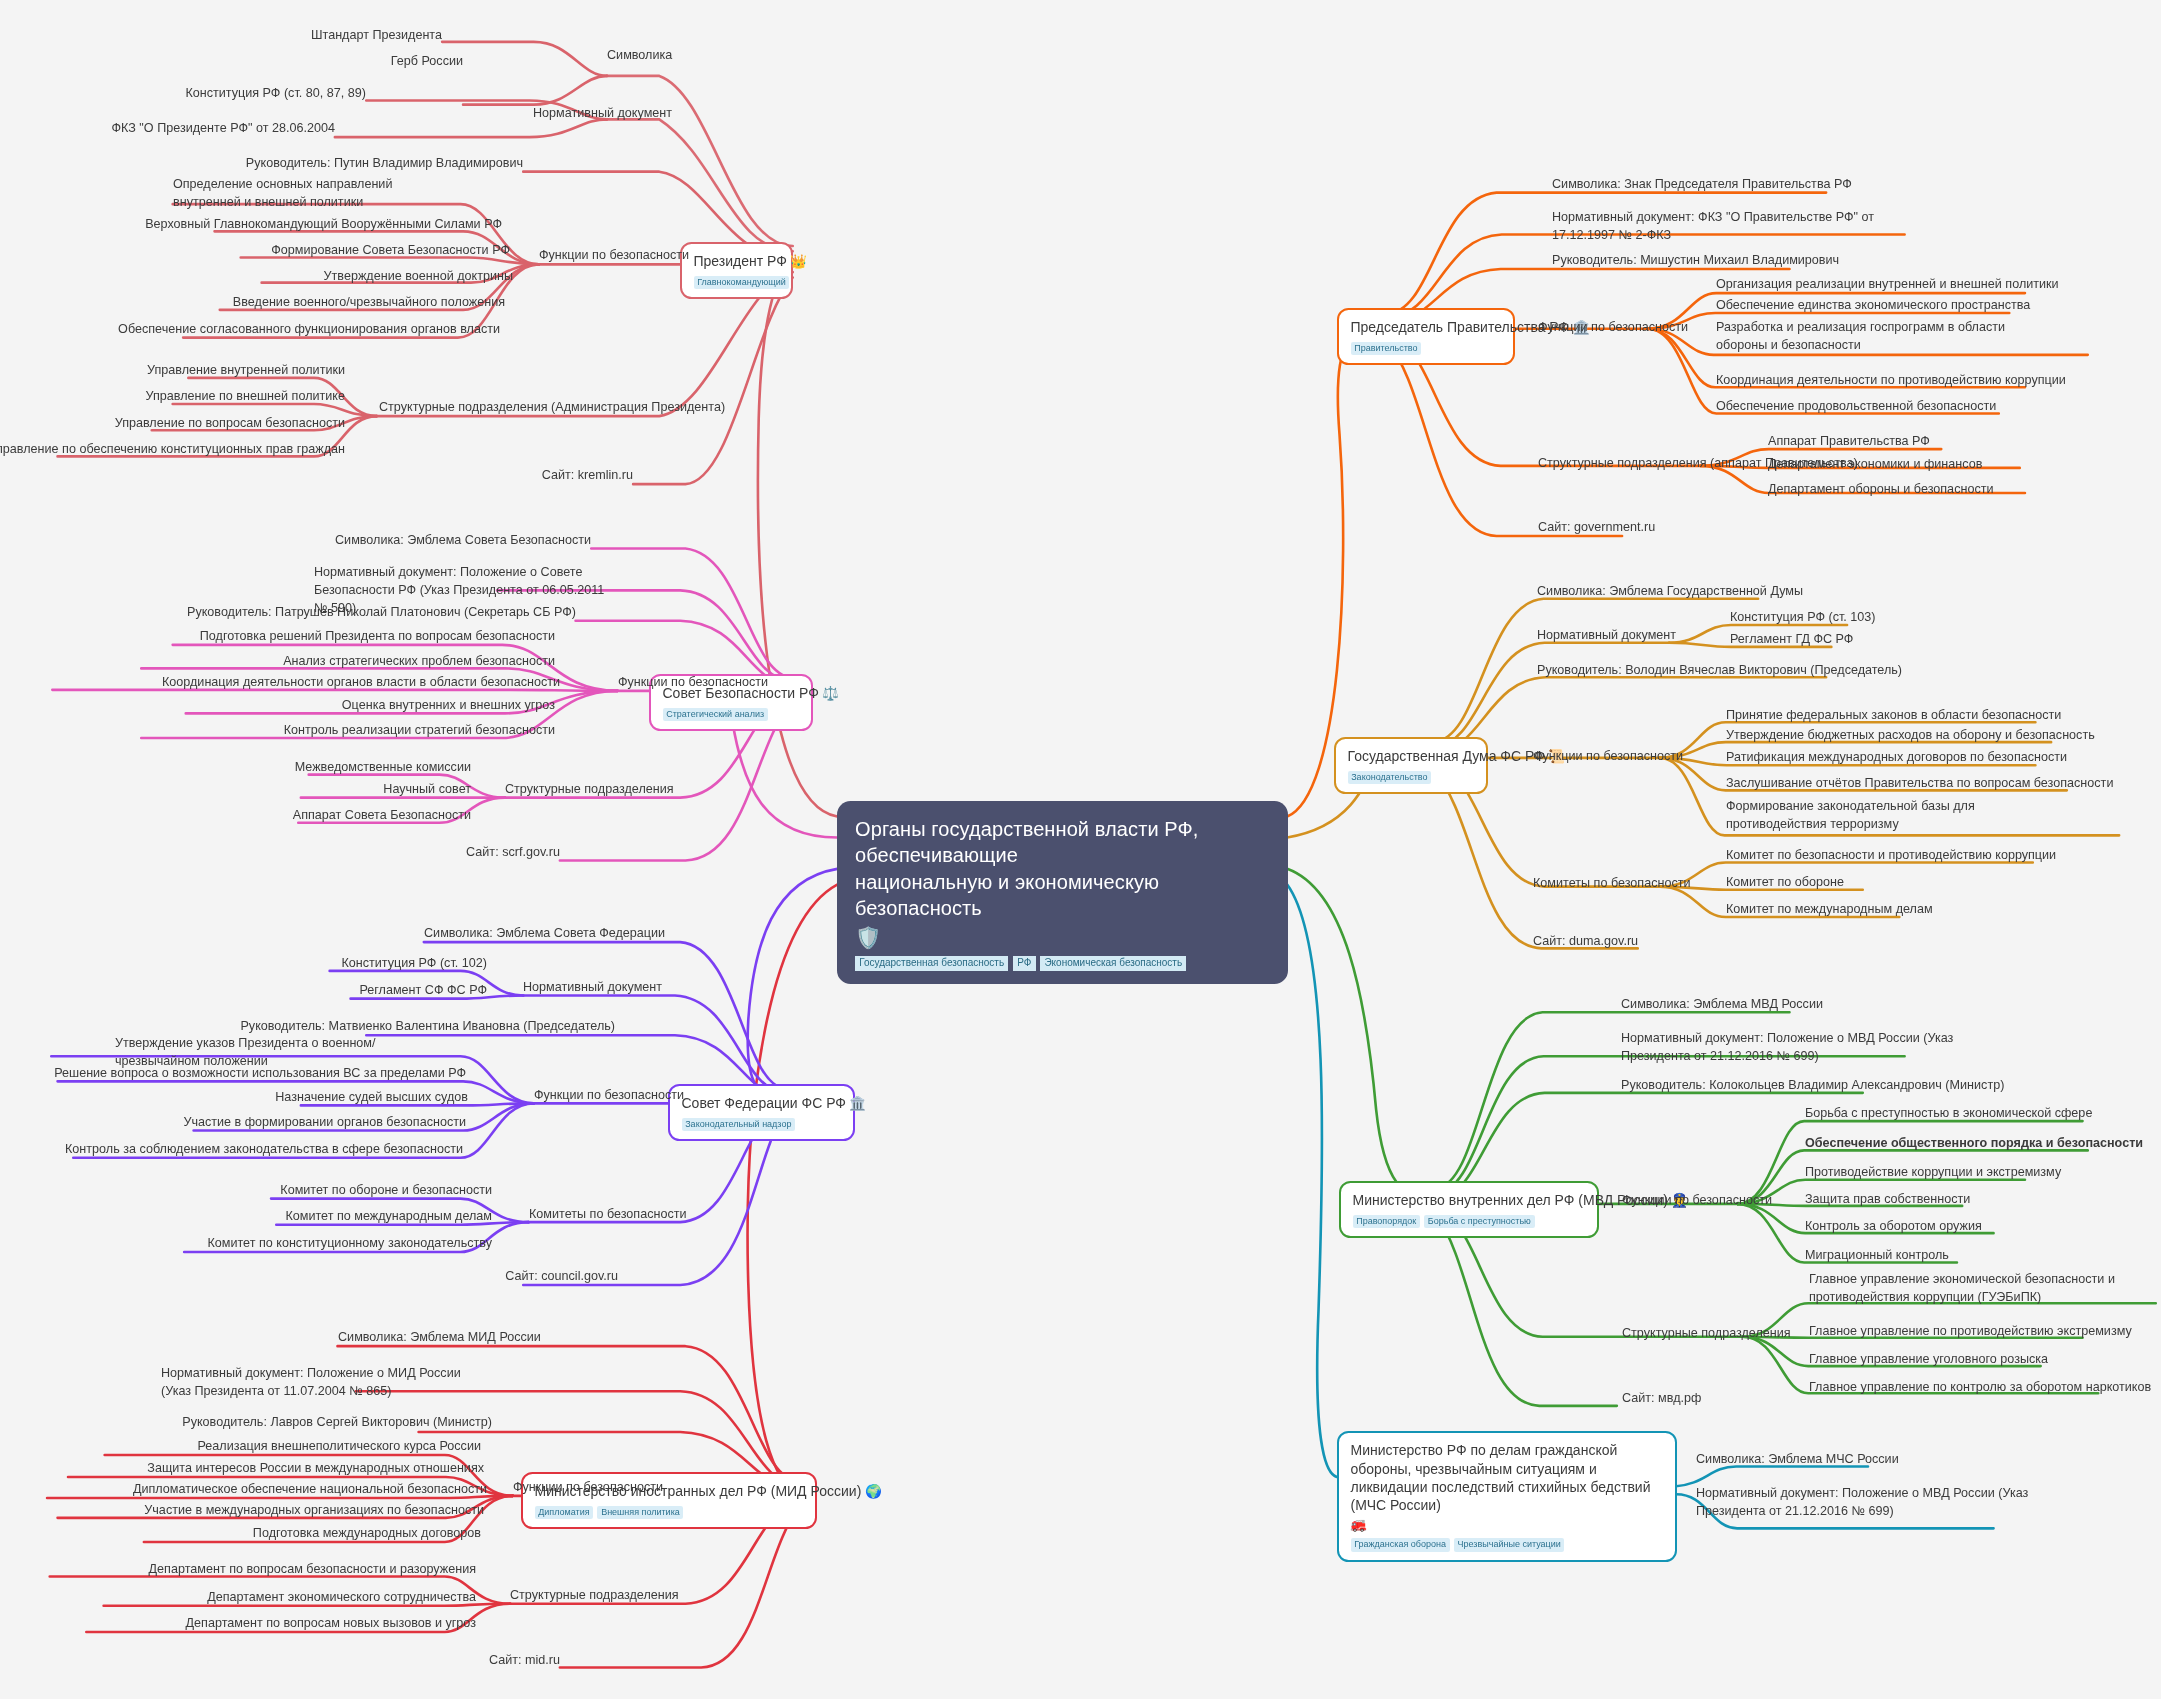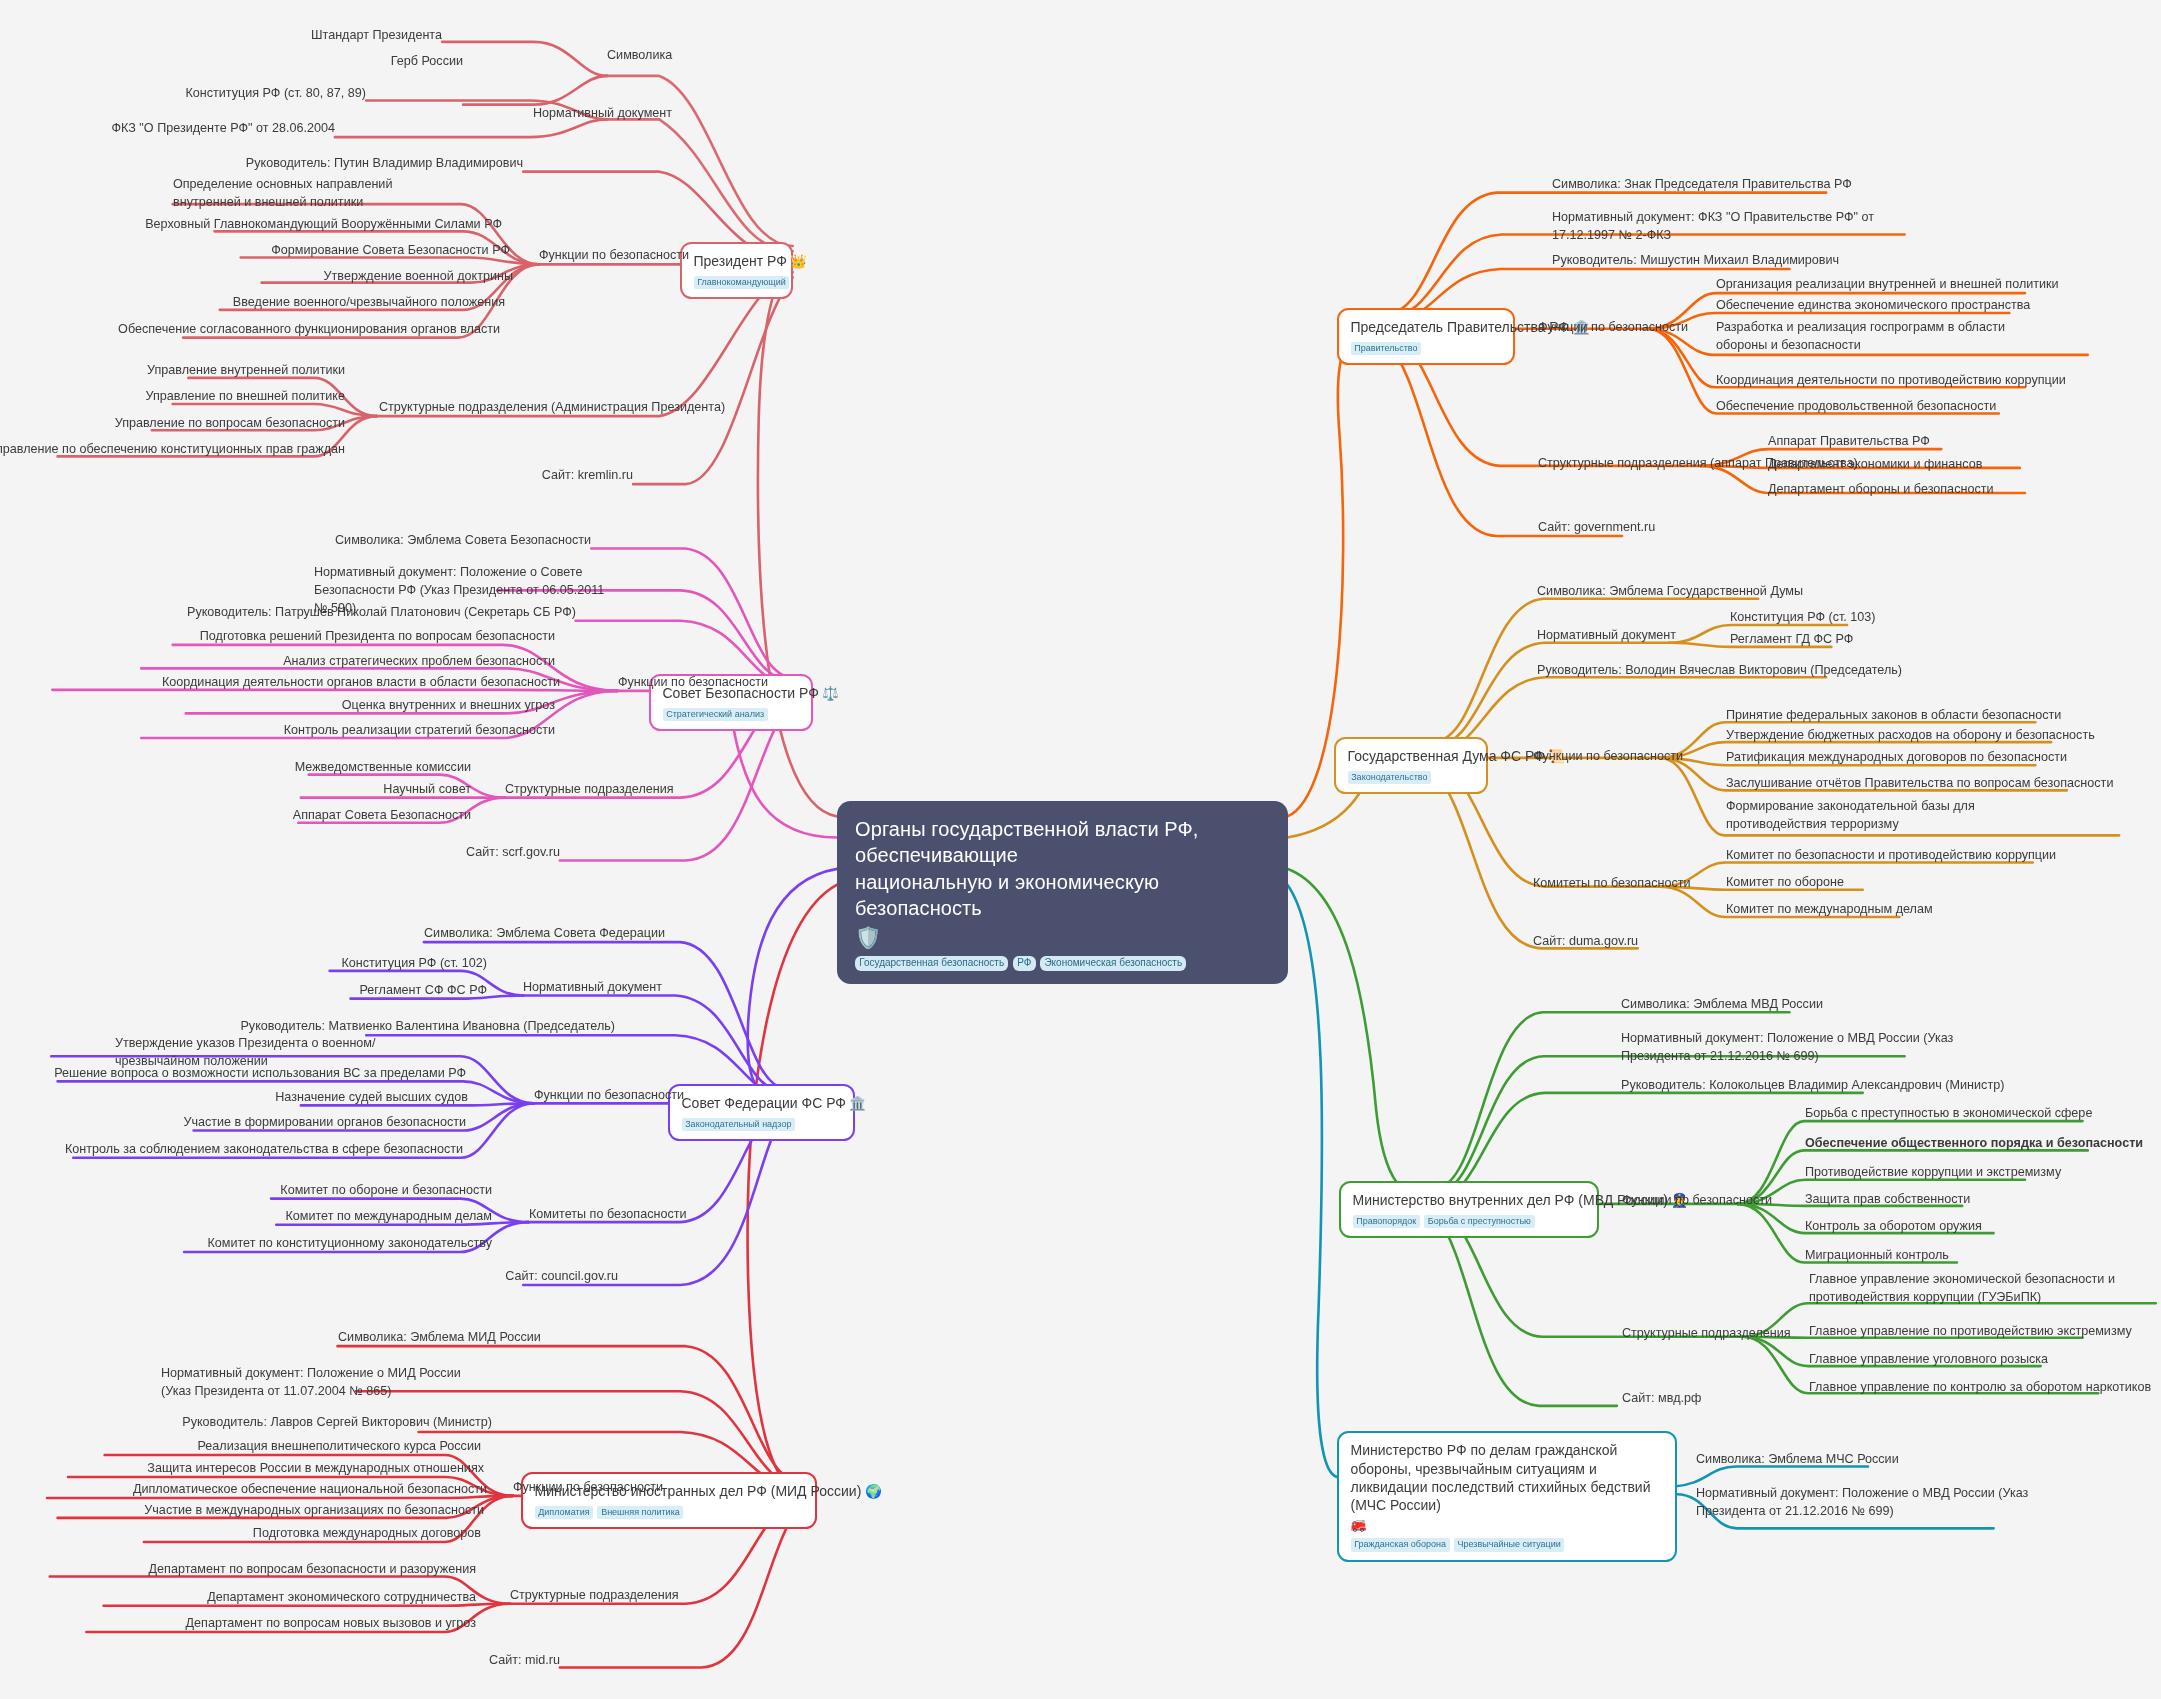--- a/index.html
+++ b/index.html
@@ -23,21 +23,21 @@
     box-sizing:border-box;
     color:#fff;
   }
   .root .root-title{
     font-size:20px;line-height:1.33;font-weight:400;color:#ffffff;
     white-space:pre-line;letter-spacing:0.1px;
   }
   .root .root-icon{font-size:21px;line-height:1;margin-top:5.2px;display:block;}
   .root .tagrow{margin-top:7.3px;display:flex;gap:4.7px;flex-wrap:wrap;align-items:center;}
   .root .tag{
-    background:#d3eaf4;color:#2a6b84;border-radius:6px;
+    background:#d3eaf4;color:#2a6b84;border-radius:0;
     font-size:10px;padding:1.6px 4.2px 2.1px 4.2px;line-height:1.15;white-space:nowrap;
   }
 
   
   .node{
     position:absolute;
     background:#ffffff;
     border:2.1px solid #999;
     border-radius:11.5px;
     padding:8.4px 11.5px 7.9px 11.5px;

